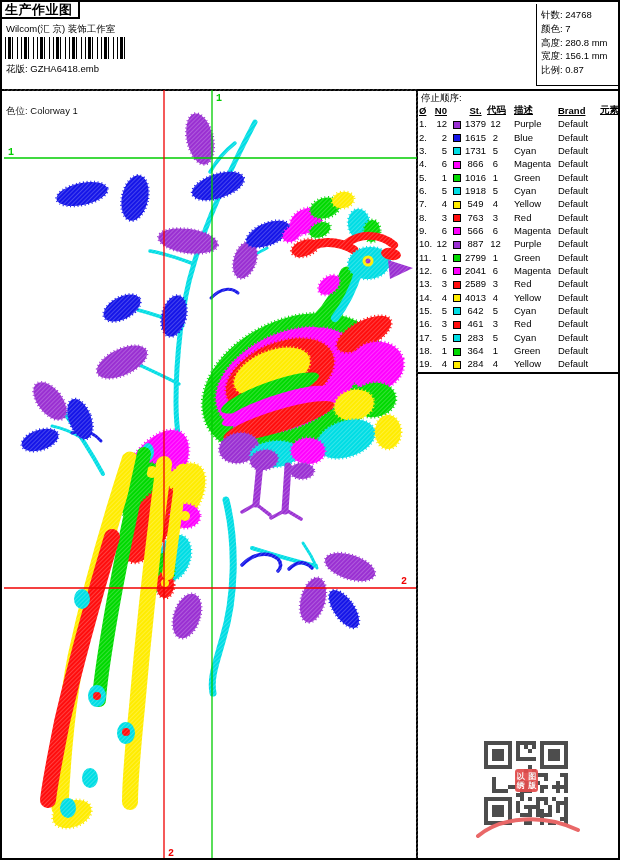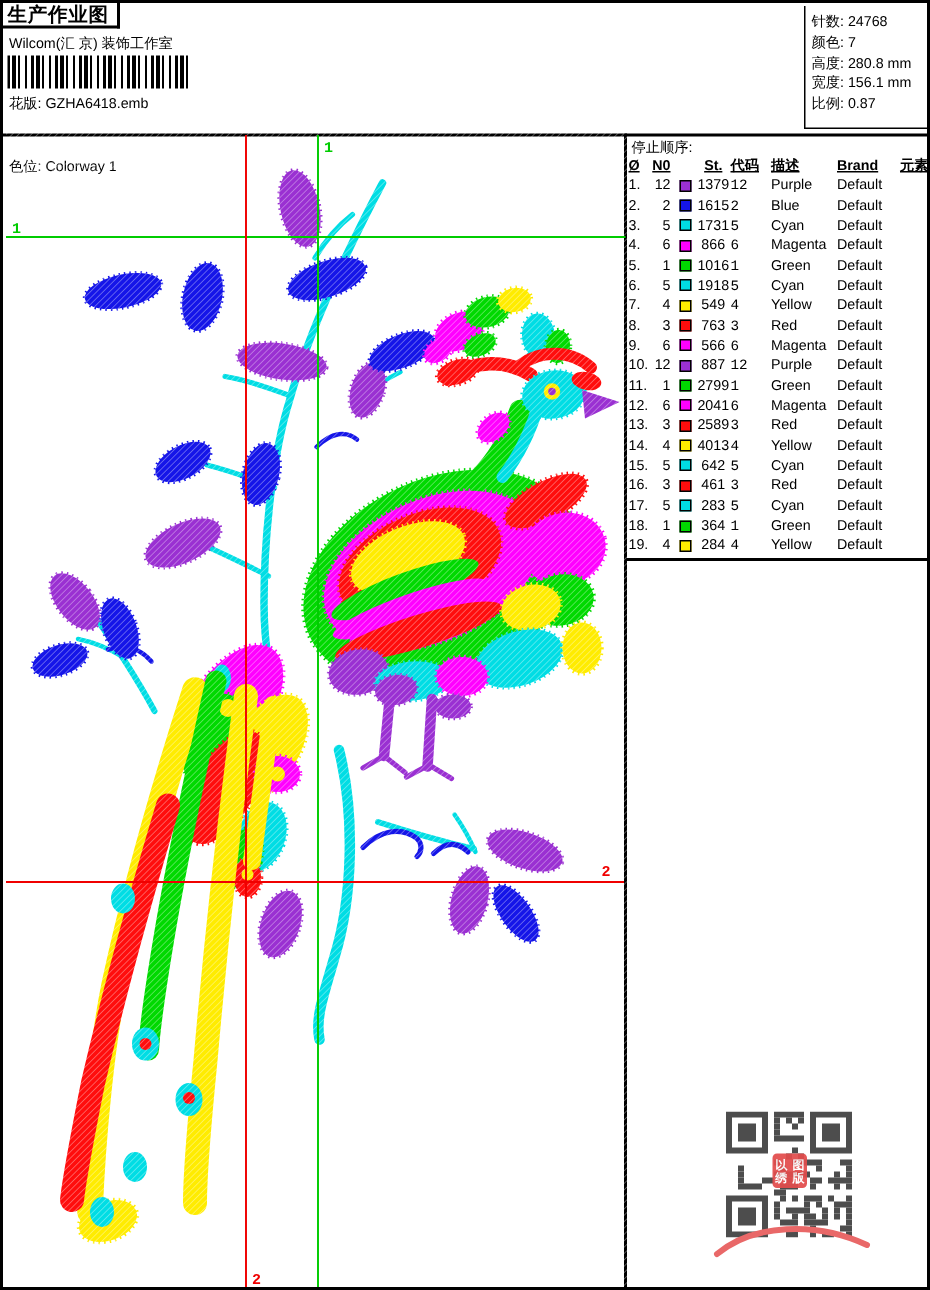--- a/index.html
+++ b/index.html
@@ -27,21 +27,21 @@
   .hdiv{position:absolute;left:0;top:87px;width:620px;height:1.5px;background:#000;}
   .vdiv{position:absolute;left:414px;top:87px;width:1.5px;height:771px;background:#000;}
   
   .seq-label{position:absolute;left:419px;top:90px;font-size:9.5px;}
   .seq-head,.seq-row{display:grid;grid-template-columns:15px 13px 17px 23px 17px 54px 42px 1fr;
     font-size:9.5px;align-items:center;}
   .seq-head{position:absolute;left:417px;top:102px;width:200px;font-weight:bold;}
   .seq-head span{text-decoration:underline;white-space:nowrap;}
   .seq-rows{position:absolute;left:417px;top:115px;width:200px;}
   .seq-row{height:13.35px;}
-  .c1{text-align:left;} .c2{text-align:right;} .c4{text-align:center;} .c5{text-align:left;font-family:Liberation Mono, monospace;}
+  .c1{text-align:left;} .c2{text-align:right;} .c4{text-align:center;} .c5{text-align:center;}
   .c6{padding-left:10px;} .c7{padding-left:0;}
   .swatch{display:inline-block;width:8px;height:8px;border:1px solid #000;margin-left:6px;vertical-align:middle;}
   .tbl-bottom{position:absolute;left:414px;top:370px;width:206px;height:1.5px;background:#000;}
   
   .art{position:absolute;left:2px;top:86px;width:414px;height:772px;}
   .fP{fill:var(--purple);stroke:var(--purple);stroke-width:2.5;stroke-dasharray:1 2.6;}
   .fB{fill:var(--blue);stroke:var(--blue);stroke-width:2.5;stroke-dasharray:1 2.6;}
   .fC{fill:var(--cyan);stroke:var(--cyan);stroke-width:2.5;stroke-dasharray:1 2.6;}
   .fM{fill:var(--magenta);stroke:var(--magenta);stroke-width:3;stroke-dasharray:1 2.6;}
   .fG{fill:var(--green);stroke:var(--green);stroke-width:3;stroke-dasharray:1 2.6;}

